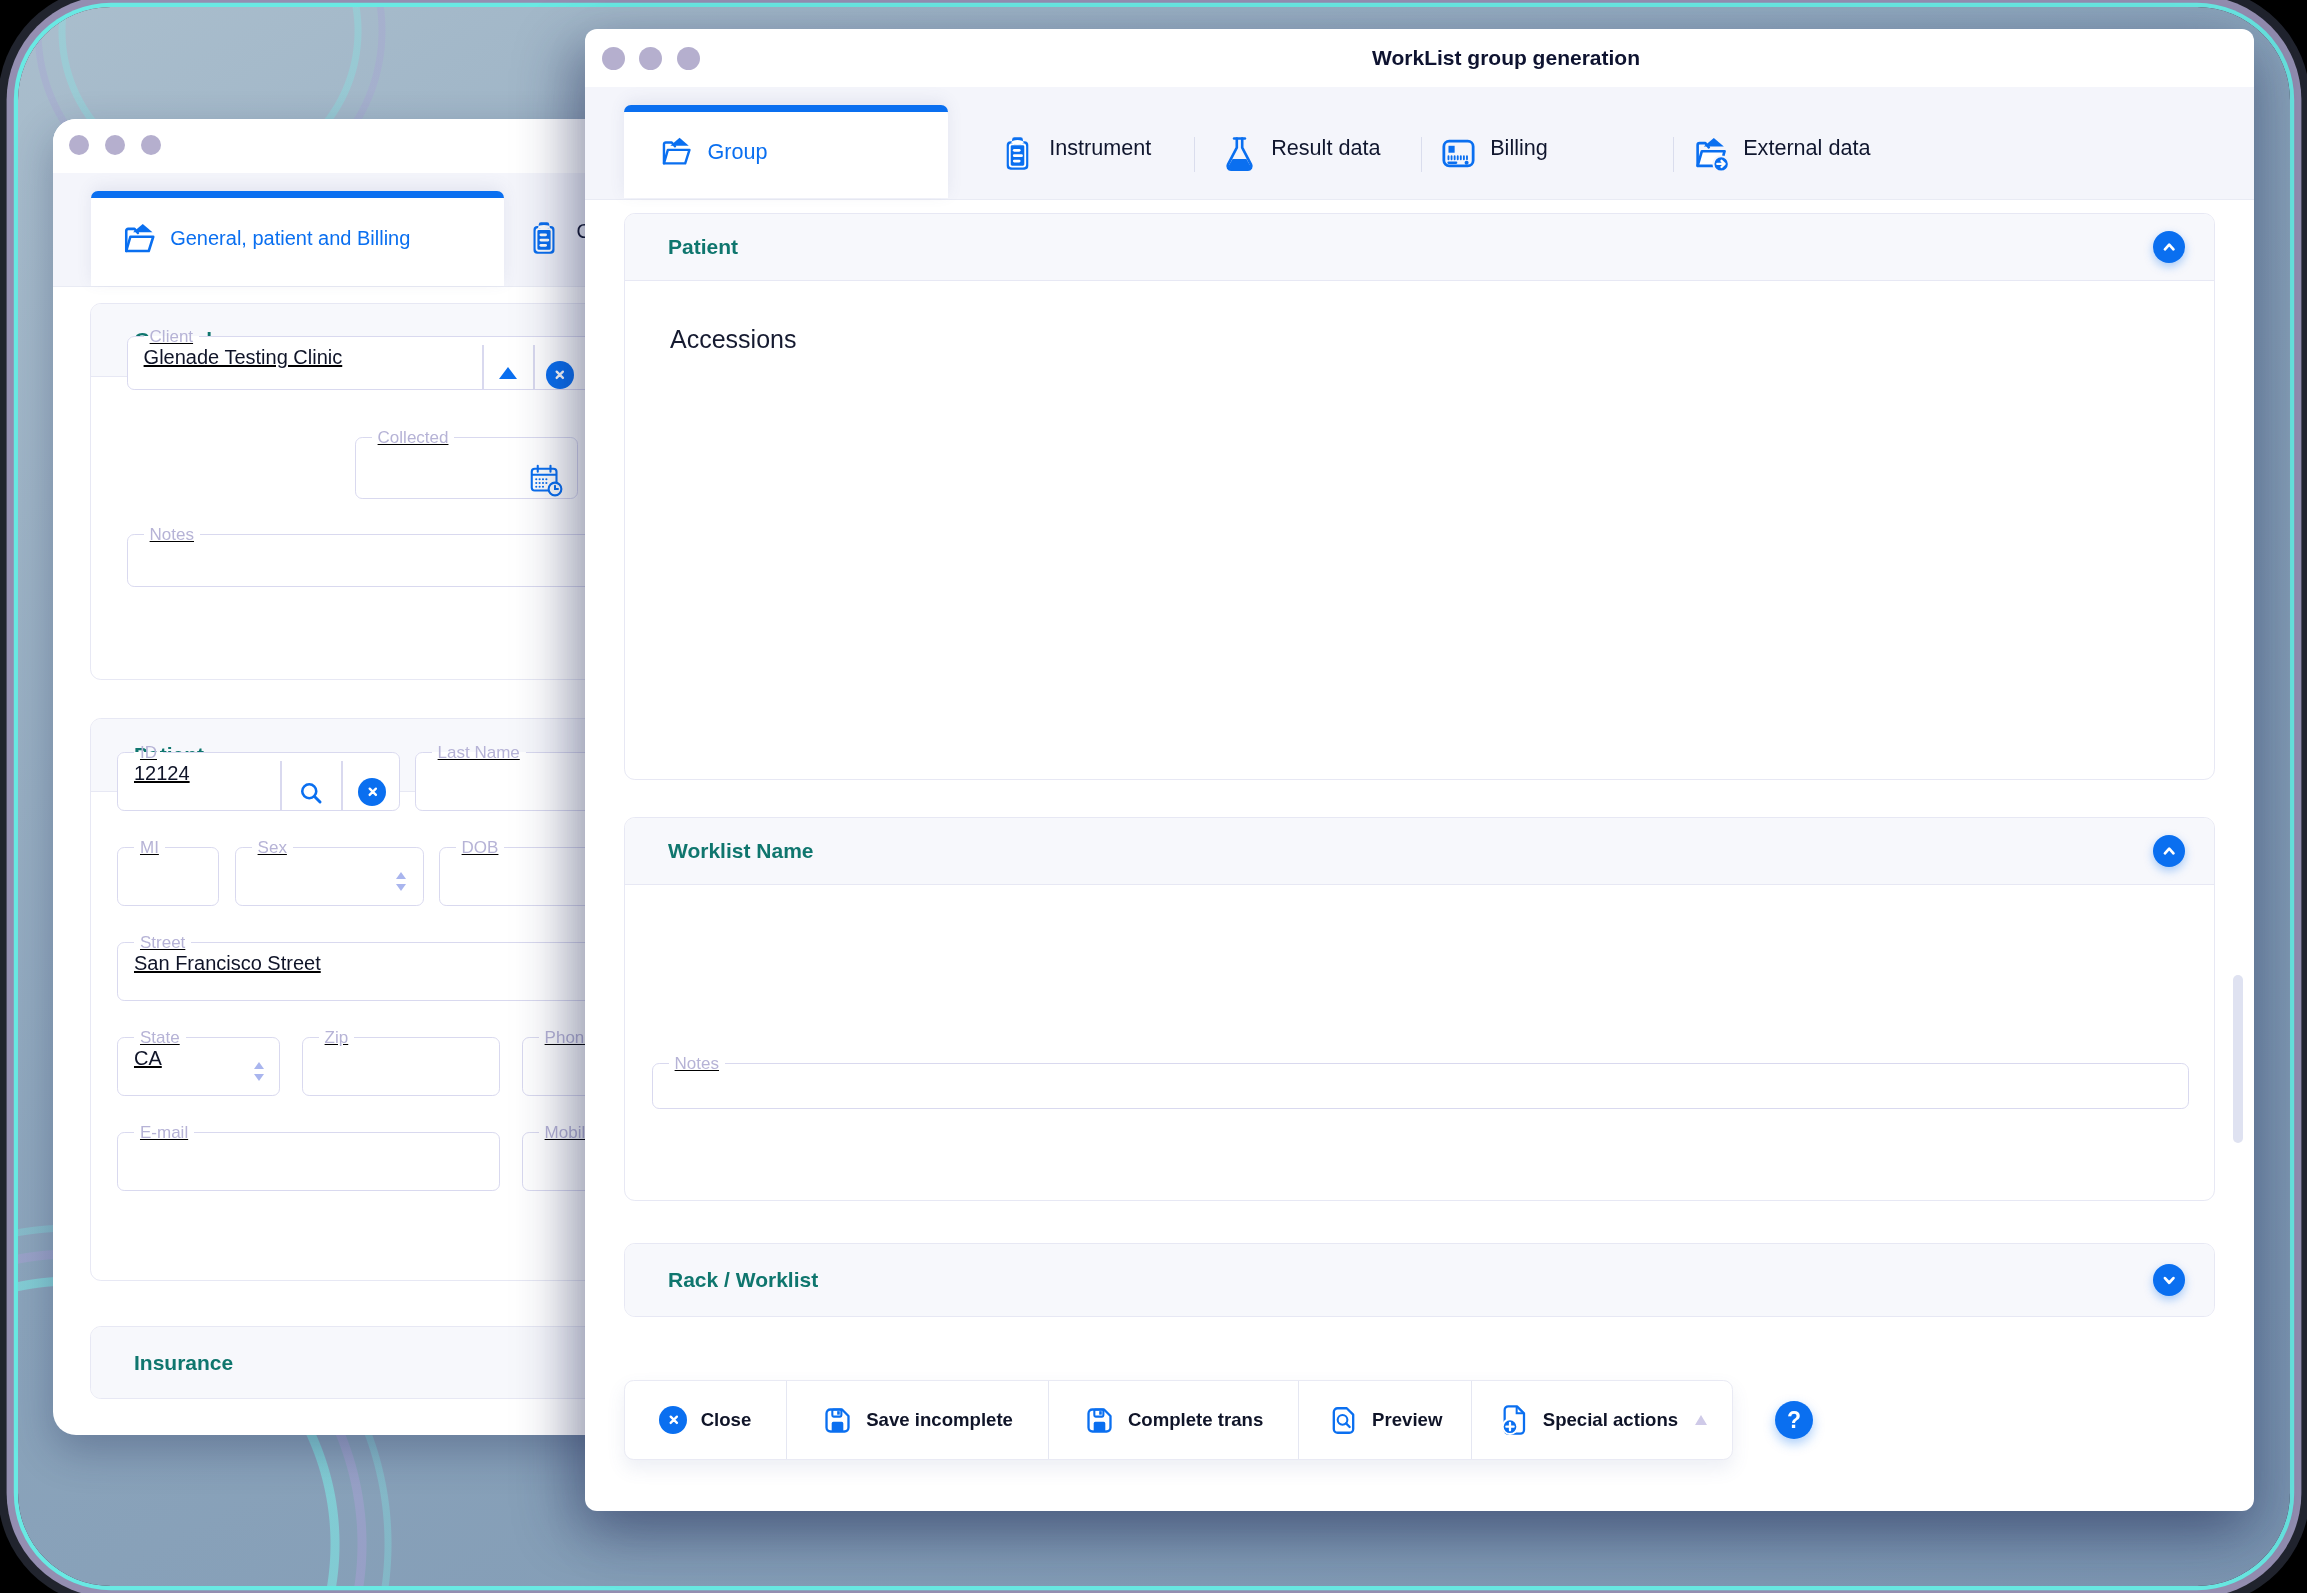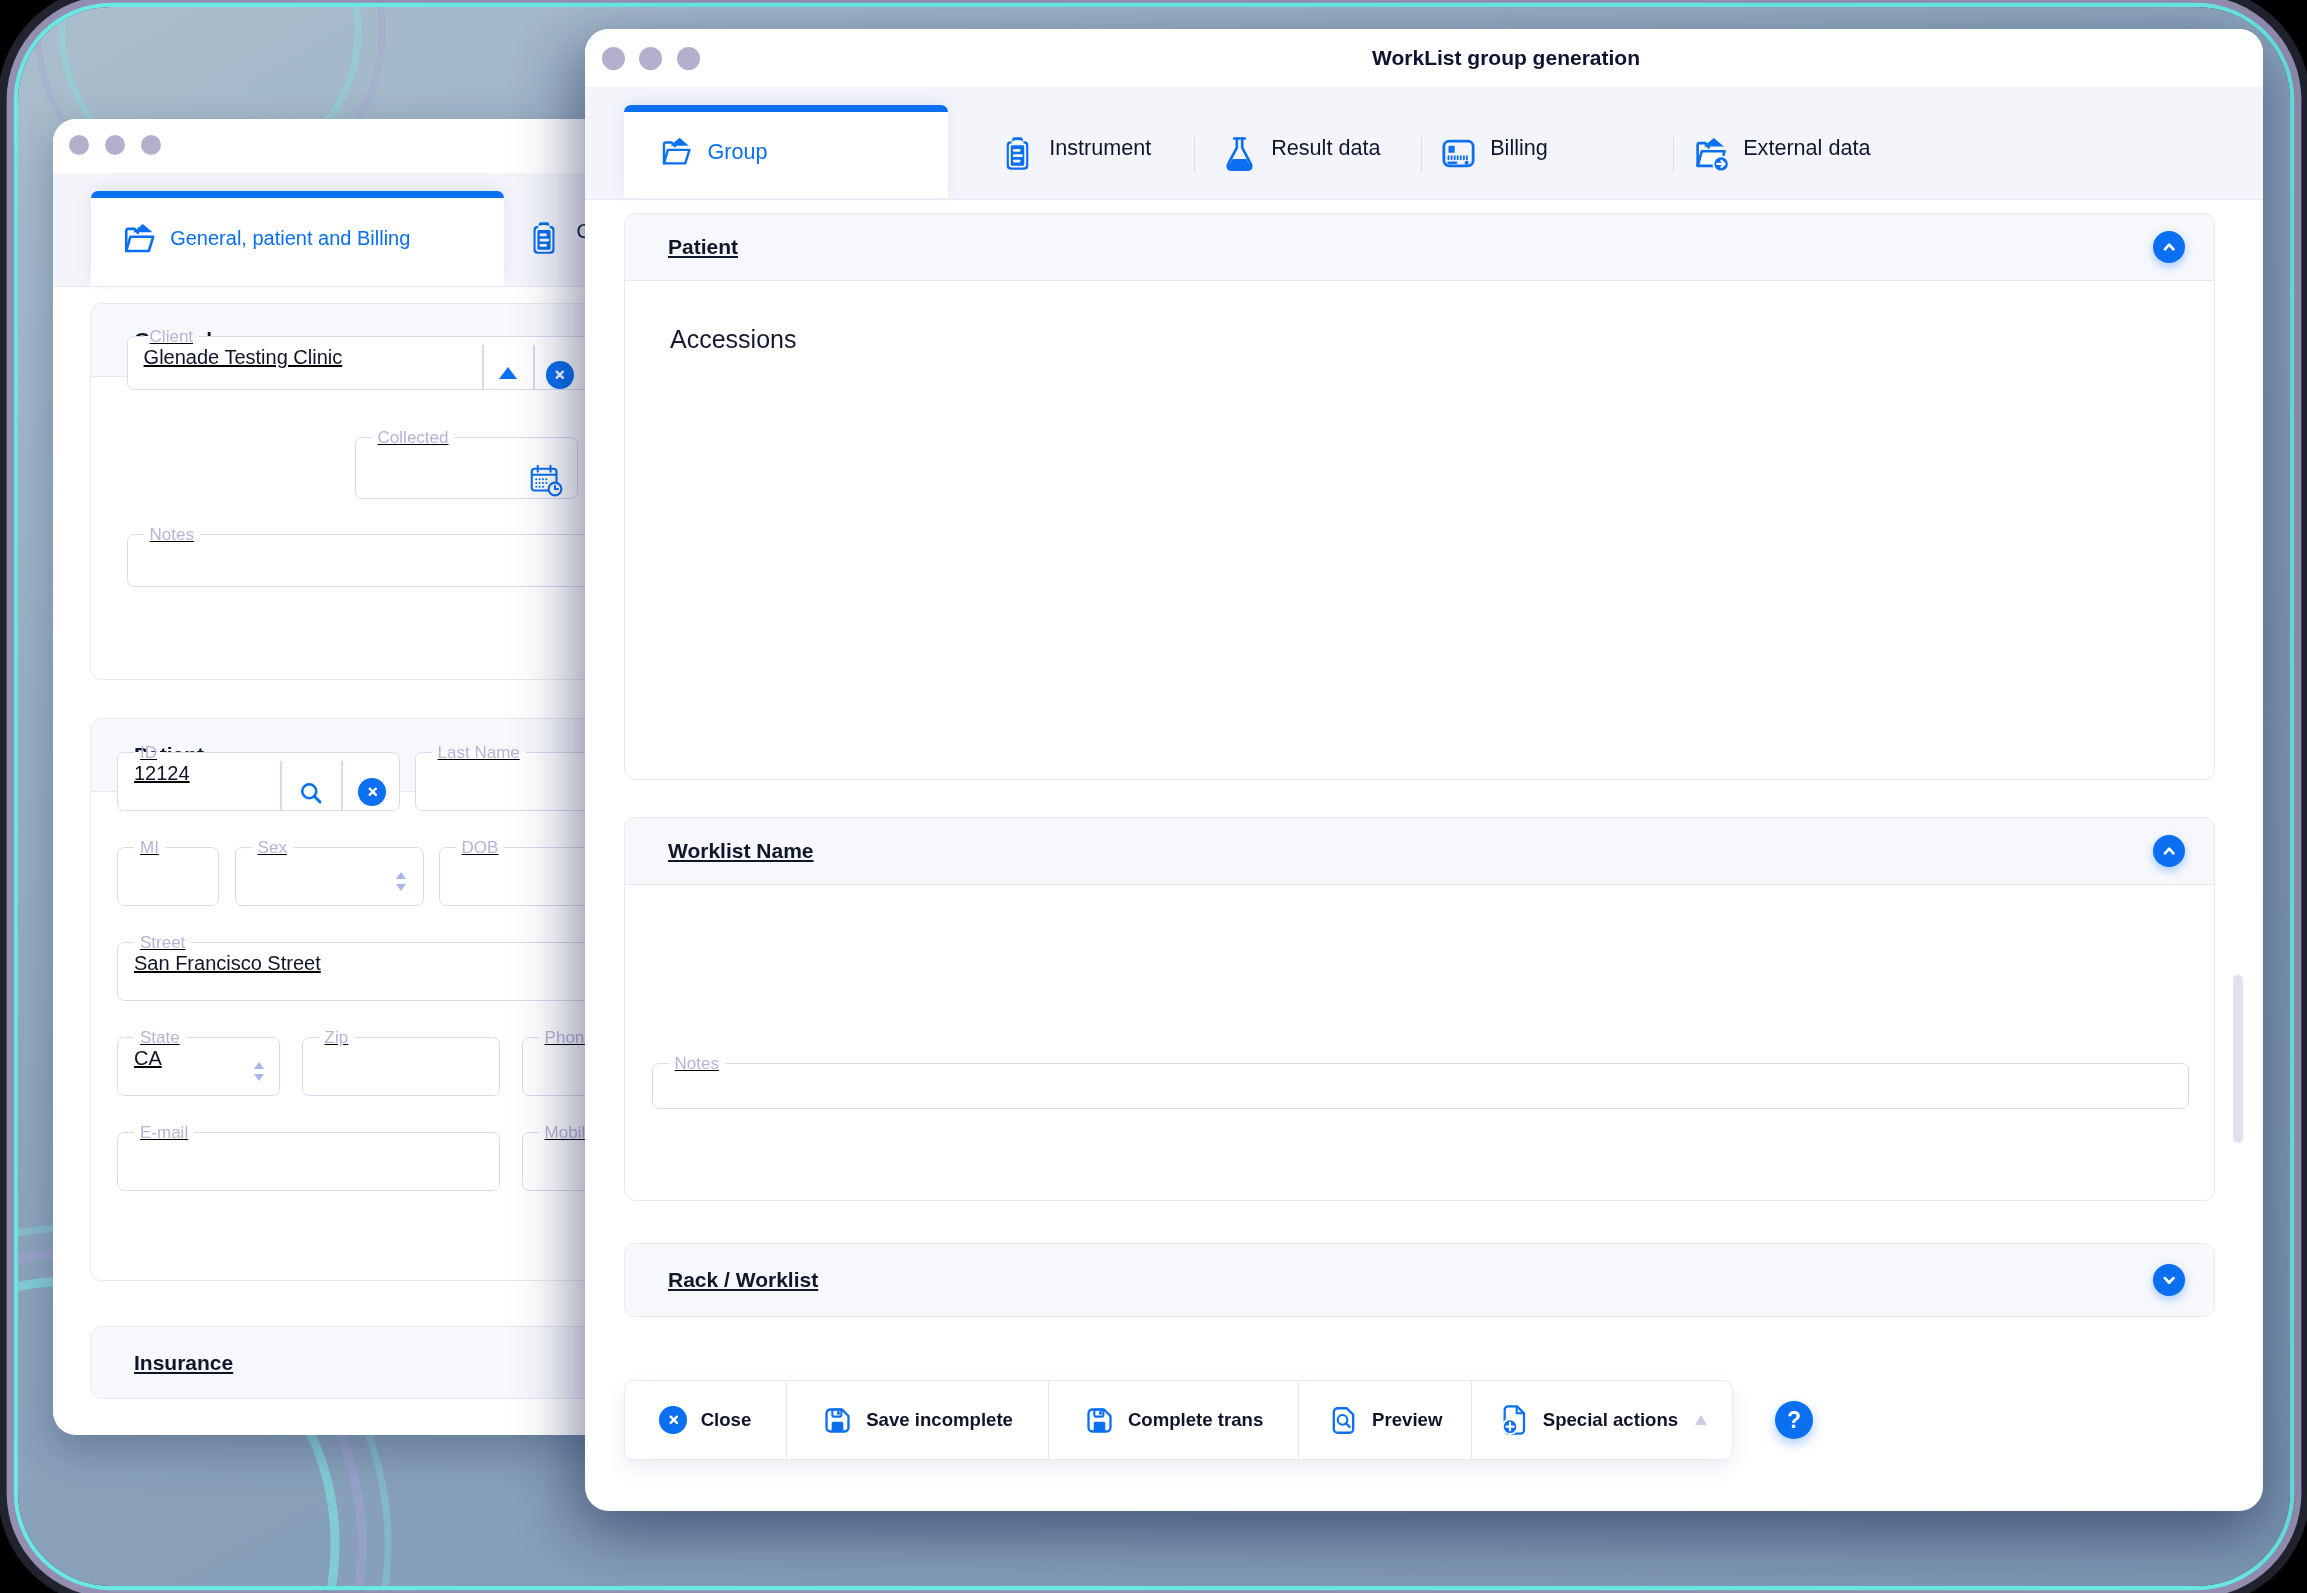--- a/index.html
+++ b/index.html
@@ -21,21 +21,21 @@
   .tab-active{position:absolute;background:#fff;display:flex;align-items:center;box-shadow:0 -4.8px 14.4px rgba(90,100,150,.10);}
   .tab-active .bluebar{position:absolute;left:0;top:0;right:0;background:var(--accent);}
   .tab-label-active{color:var(--accent);font-weight:500;}
   .tab-inactive{position:absolute;display:flex;}
   .tab-label{color:#10162e;font-weight:500;}
   .vsep-strip{position:absolute;width:1.2px;background:#dadded;}
   
   .card{position:absolute;border:1.2px solid #e7e8f4;border-radius:10.8px;background:#fff;overflow:hidden;box-sizing:border-box;}
   .card-head{position:relative;background:#f7f8fc;border-bottom:1.2px solid #e7e8f4;display:flex;align-items:center;}
   .card-head.headonly{border-bottom:none;height:100%;}
-  .card-title{margin-left:43px;font-size:21px;font-weight:700;color:#0f172a;text-decoration:underline;}
+  .card-title{margin-left:43px;font-size:21px;font-weight:700;color:#0f766e;}
   .collapse-btn{position:absolute;right:29px;top:50%;transform:translateY(-50%);width:32px;height:32px;border-radius:50%;
     background:var(--accent);display:flex;align-items:center;justify-content:center;box-shadow:0 3.6px 9.6px rgba(10,111,240,.35);}
   
   fieldset.fs{position:absolute;margin:0;padding:0;border:1.5px solid #d9d9ef;border-radius:7.2px;background:#fff;
     box-sizing:border-box;min-inline-size:0;text-decoration:underline;}
   fieldset.fs legend{margin-left:15.6px;padding:0 6px;font-size:17px;color:#b6b3d6;line-height:1;}
   fieldset.fs .val{margin:1.2px 0 0 15.6px;font-size:20px;font-weight:500;color:#0f1428;white-space:nowrap;}
   fieldset.fs.focus{border:2.4px solid var(--accent);}
   fieldset.fs.focus legend{color:var(--accent);font-weight:500;}
   .vsep{position:absolute;top:0;bottom:0;width:1.5px;background:#d9d9ef;}
@@ -265,21 +265,21 @@
       </fieldset>
     </div>
 
     <div class="card" style="left:37px;top:1207px;width:786px;height:73px;">
       <div class="card-head headonly">
         <span class="card-title">Insurance</span>
       </div>
     </div>
   </div>
 
-  <div class="win" style="left:585px;top:29px;width:1669px;height:1482px;border-radius:24px;box-shadow:-17px 18px 54px rgba(25,35,80,.38), 17px 24px 54px rgba(25,35,80,.25);padding-left:9px;">
+  <div class="win" style="left:585px;top:29px;width:1669px;height:1482px;border-radius:12px;box-shadow:-17px 18px 54px rgba(25,35,80,.38), 17px 24px 54px rgba(25,35,80,.25);">
     <div class="titlebar" style="height:58px;border-radius:24px 24px 0 0;">
       <div class="dots" style="left:17px;top:18px;gap:14.4px;position:absolute;">
         <div class="dot" style="width:23px;height:23px;"></div>
         <div class="dot" style="width:23px;height:23px;"></div>
         <div class="dot" style="width:23px;height:23px;"></div>
       </div>
       <span style="position:absolute;left:921px;top:50%;transform:translate(-50%,-50%);font-size:21px;font-weight:600;color:#0e1330;white-space:nowrap;">WorkList group generation</span>
     </div>
     <div class="tabstrip" style="top:58px;height:112px;"></div>
 

